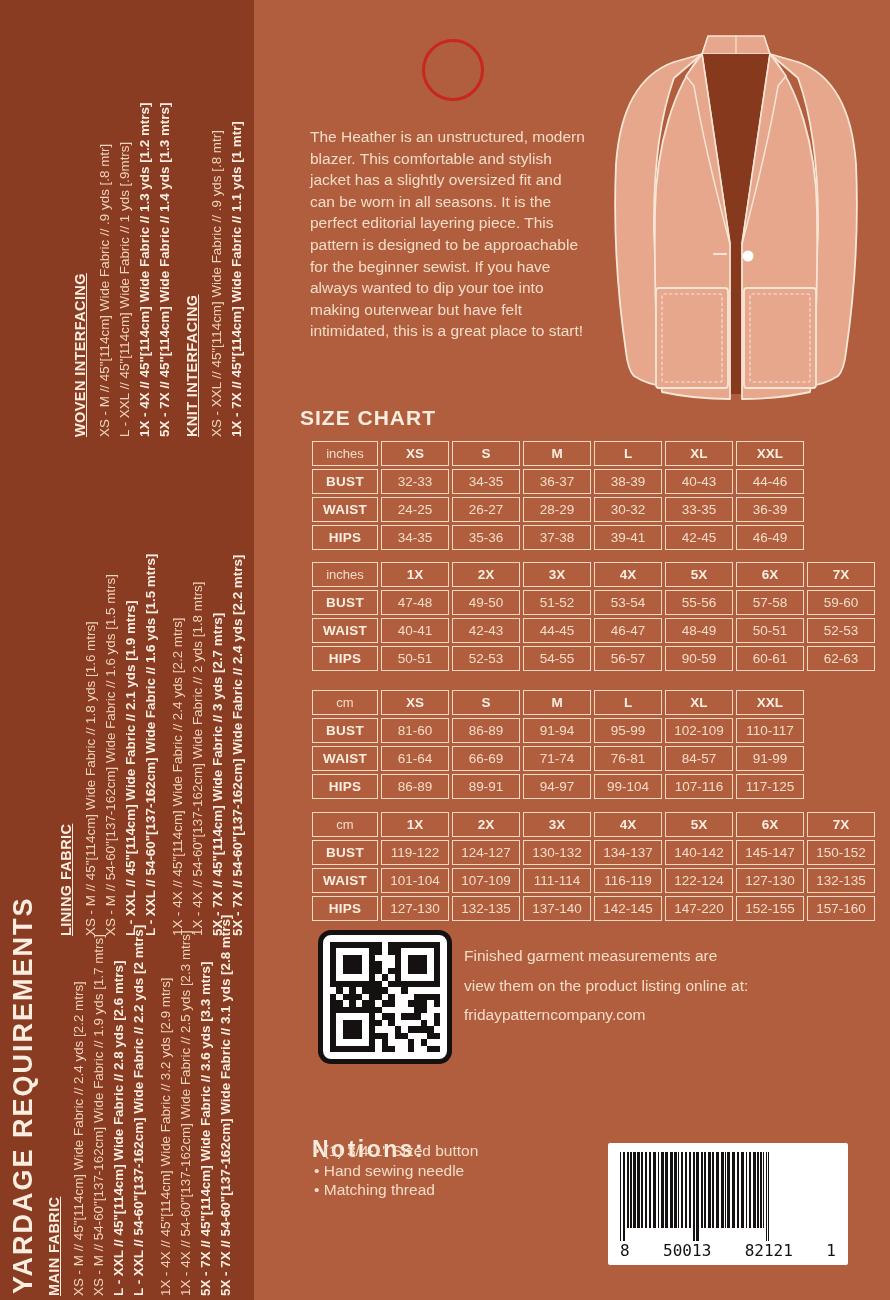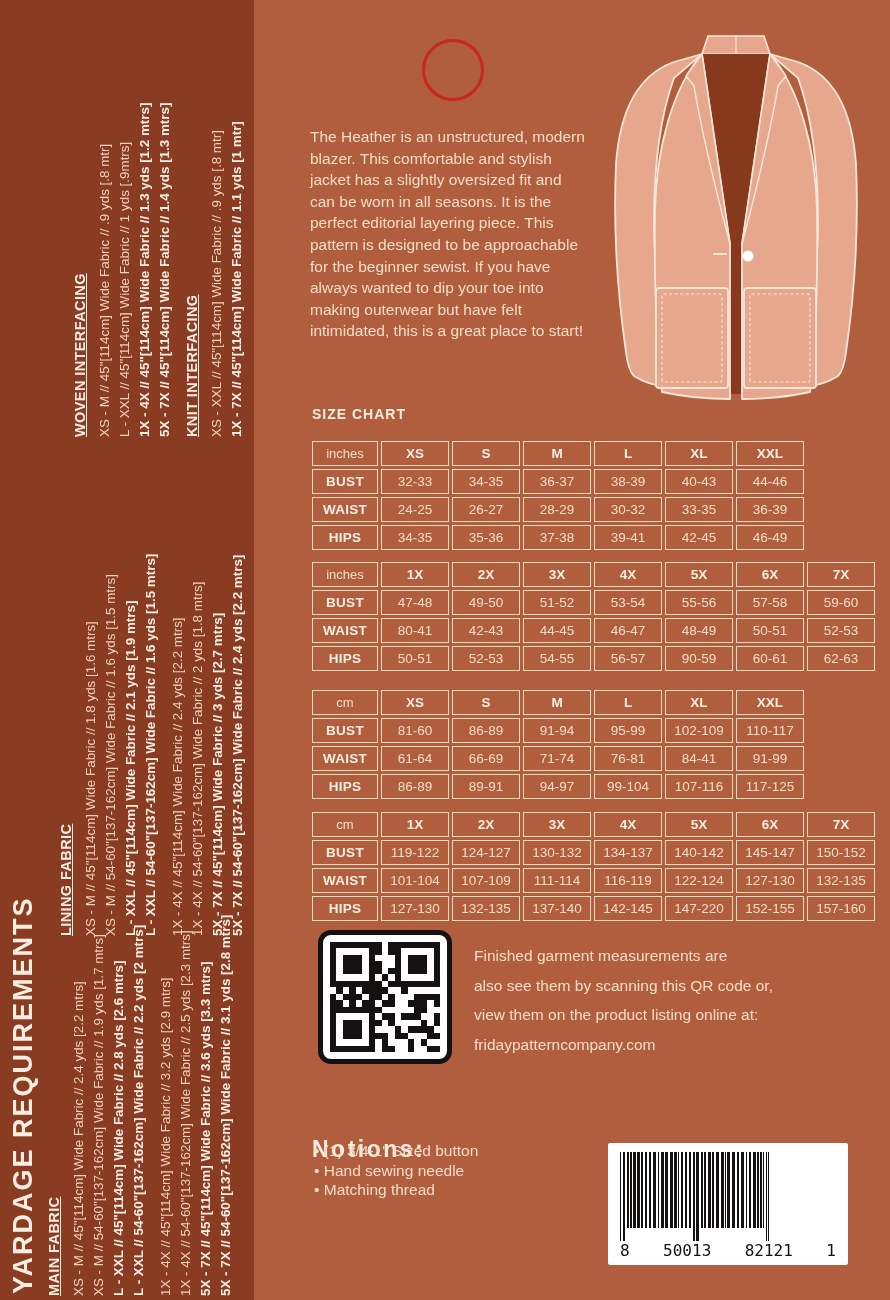--- a/index.html
+++ b/index.html
@@ -19,35 +19,35 @@
   #yardage-title{font-size:27px;font-weight:700;letter-spacing:2px;color:#fbeee1;}
   
   #description{position:absolute;left:310px;top:126px;width:278px;font-size:15.5px;
                line-height:21.6px;color:#f4ddc8;}
   
   #red-circle{position:absolute;left:422px;top:39px;width:56px;height:56px;border:3px solid #c9271c;
               border-radius:50%;}
   
   #jacket{position:absolute;left:598px;top:16px;width:280px;height:390px;}
   
-  #size-chart-title{position:absolute;left:312px;top:406px;font-size:14px;font-weight:700;
+  #size-chart-title{position:absolute;left:300px;top:406px;font-size:21px;font-weight:700;
                     letter-spacing:1px;color:#fbeee1;}
   .size-table{position:absolute;left:312px;display:grid;gap:3px;}
   .cell{border:1.5px solid #f2d9c2;height:25px;display:flex;align-items:center;justify-content:center;
         font-size:13.5px;color:#f4ddc8;box-sizing:border-box;}
   .cell.unit{font-size:13px;}
   .cell.hdr{font-weight:700;color:#fbeee1;}
   .cell.lbl{font-weight:700;color:#fbeee1;letter-spacing:.3px;}
   
   #qr{position:absolute;left:318px;top:930px;width:134px;height:134px;box-sizing:border-box;
       border:5px solid #141110;border-radius:13px;background:#fff;padding:7px;}
   #qr-grid{width:110px;height:110px;display:grid;grid-template-columns:repeat(17,1fr);
            grid-template-rows:repeat(17,1fr);}
   #qr-grid .b{background:#141110;}
-  #qr-note{position:absolute;left:474px;top:941px;font-size:15.5px;line-height:29.5px;color:#f4ddc8;}
+  #qr-note{position:absolute;left:464px;top:941px;font-size:15.5px;line-height:29.5px;color:#f4ddc8;}
   
   #notions-title{position:absolute;left:312px;top:1136px;font-size:23px;font-weight:700;
                  letter-spacing:2.5px;color:#fbeee1;}
   #notions-list{position:absolute;left:314px;top:1141px;font-size:15.5px;line-height:19.5px;color:#f4ddc8;}
   #notions-list div::before{content:"• ";}
   
   #barcode{position:absolute;left:608px;top:1143px;width:240px;height:122px;background:#fff;
            border-radius:2px;box-sizing:border-box;padding:9px 12px 6px 12px;}
   #bars{display:flex;align-items:flex-start;height:92px;overflow:hidden;}
   #bars div{background:#141110;}
@@ -181,21 +181,21 @@
       <div class="cell hdr">7X</div>
       <div class="cell lbl">BUST</div>
       <div class="cell val">47-48</div>
       <div class="cell val">49-50</div>
       <div class="cell val">51-52</div>
       <div class="cell val">53-54</div>
       <div class="cell val">55-56</div>
       <div class="cell val">57-58</div>
       <div class="cell val">59-60</div>
       <div class="cell lbl">WAIST</div>
-      <div class="cell val">80-41</div>
+      <div class="cell val">40-41</div>
       <div class="cell val">42-43</div>
       <div class="cell val">44-45</div>
       <div class="cell val">46-47</div>
       <div class="cell val">48-49</div>
       <div class="cell val">50-51</div>
       <div class="cell val">52-53</div>
       <div class="cell lbl">HIPS</div>
       <div class="cell val">50-51</div>
       <div class="cell val">52-53</div>
       <div class="cell val">54-55</div>
@@ -217,21 +217,21 @@
       <div class="cell val">86-89</div>
       <div class="cell val">91-94</div>
       <div class="cell val">95-99</div>
       <div class="cell val">102-109</div>
       <div class="cell val">110-117</div>
       <div class="cell lbl">WAIST</div>
       <div class="cell val">61-64</div>
       <div class="cell val">66-69</div>
       <div class="cell val">71-74</div>
       <div class="cell val">76-81</div>
-      <div class="cell val">84-41</div>
+      <div class="cell val">84-57</div>
       <div class="cell val">91-99</div>
       <div class="cell lbl">HIPS</div>
       <div class="cell val">86-89</div>
       <div class="cell val">89-91</div>
       <div class="cell val">94-97</div>
       <div class="cell val">99-104</div>
       <div class="cell val">107-116</div>
       <div class="cell val">117-125</div>
     </div>
   <div class="size-table" style="top: 812px; grid-template-columns: 66px repeat(7, 68px);">
@@ -557,21 +557,20 @@
         <div></div>
         <div class="b"></div>
         <div></div>
         <div></div>
         <div class="b"></div>
         <div class="b"></div>
       </div>
   </div>
   <div id="qr-note">
       <div>Finished garment measurements are</div>
-      <div>also see them by scanning this QR code or,</div>
       <div>view them on the product listing online at:</div>
       <div>fridaypatterncompany.com</div>
     </div>
 
   <div id="notions-title">Notions:</div>
   <div id="notions-list">
       <div>(1) 3/4-1" Sized button</div>
       <div>Hand sewing needle</div>
       <div>Matching thread</div>
     </div>

